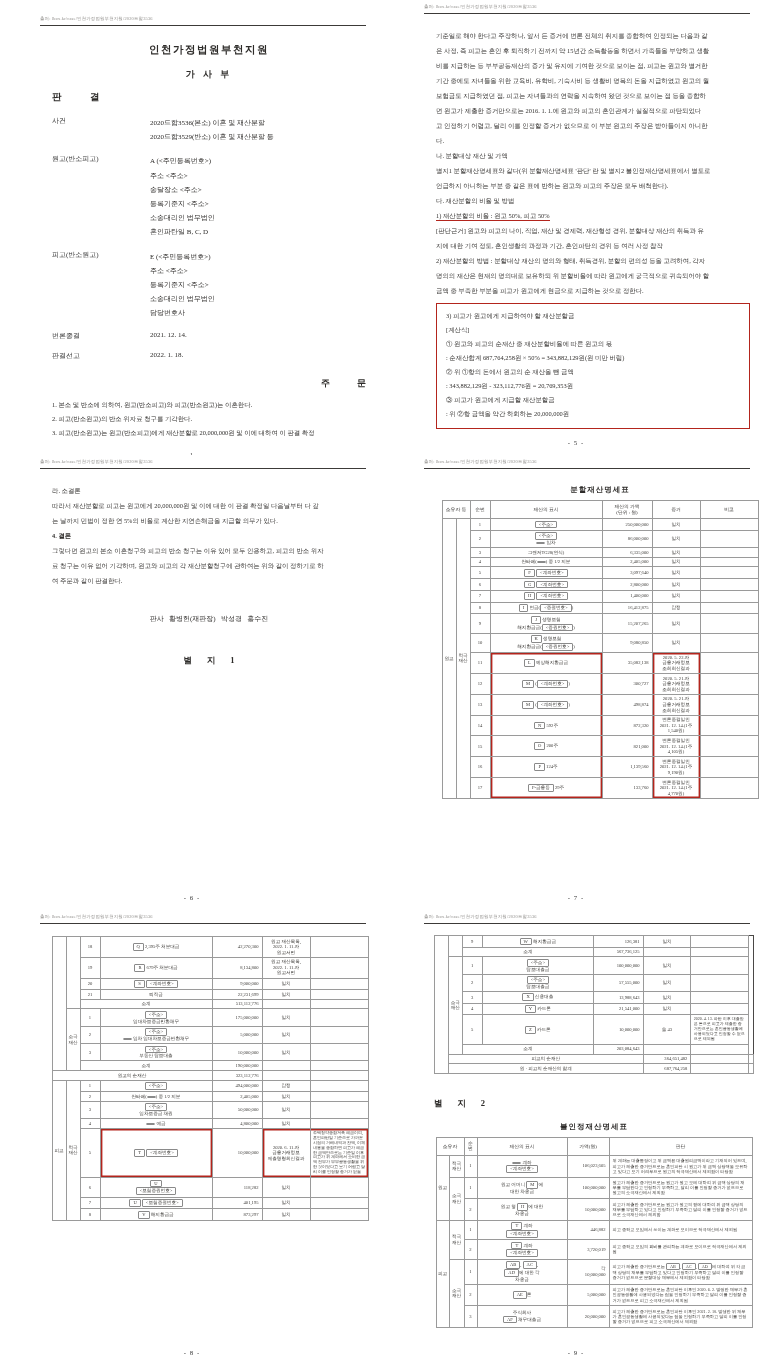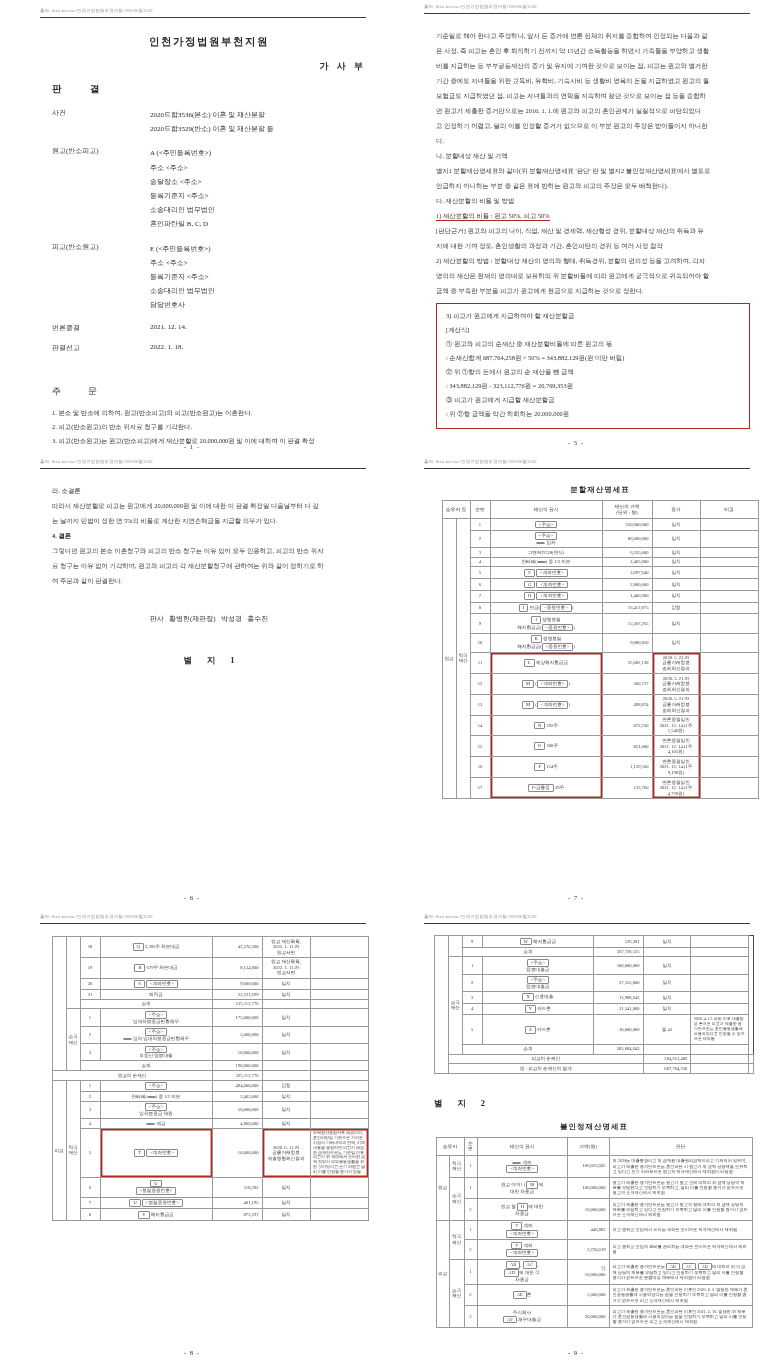--- a/index.html
+++ b/index.html
@@ -6,29 +6,29 @@
   *{box-sizing:border-box; margin:0; padding:0;}
   body{width:768px;height:1365px;background:#fff;font-family:"Liberation Serif","DejaVu Serif",serif;color:var(--ink);}
   .doc{position:relative;width:768px;height:1365px;background:#fff;overflow:hidden;}
   .sheet{position:absolute;width:384px;height:455px;background:#fff;}
   .src{position:absolute;top:4px;left:40px;right:20px;font-size:4.4px;color:#8f8d8a;letter-spacing:.2px;white-space:nowrap;overflow:hidden;}
   .rule{position:absolute;top:13px;left:40px;right:18px;border-top:1px solid #3c3a38;}
   .pnum{position:absolute;bottom:9px;left:0;right:0;text-align:center;font-size:6.8px;color:#3a3a3a;letter-spacing:1px;}
   .bodyarea{position:absolute;top:14px;left:52px;right:18px;}
   
   .court{text-align:center;font-size:10.5px;font-weight:bold;letter-spacing:1.5px;margin-top:17px;}
-  .dept{text-align:right;font-size:9px;font-weight:bold;letter-spacing:3px;margin-top:11px;}
+  .dept{text-align:center;font-size:9px;font-weight:bold;letter-spacing:3px;margin-top:11px;}
   .doctitle{text-align:left;font-size:9.5px;font-weight:bold;white-space:pre;margin-top:10px;}
   .fields{margin-top:12px;font-size:7px;}
   .frow{display:flex;margin-top:10px;}
   .flab{width:98px;flex:0 0 98px;color:#333;}
   .fval{flex:1;}
   .fval .ln,.flines .ln{line-height:14.2px;}
   .frow .ln:first-child{margin-top:0;}
-  .ordertitle{text-align:left;font-size:9px;font-weight:normal;white-space:pre;margin-top:32px;}
+  .ordertitle{text-align:right;font-size:9px;font-weight:bold;white-space:pre;margin-top:16px;}
   .orderlines{margin-top:8px;font-size:6.4px;}
   .orderlines .ln{line-height:14.2px;white-space:nowrap;}
   
   .para{font-size:6.4px;color:#33312f;}
   .para .ln{line-height:15px;white-space:nowrap;overflow:hidden;}
   .para .ln.b .t{font-weight:bold;}
   .para .ln.u .t{border-bottom:1.3px solid var(--red);padding-bottom:1px;}
   .red-frame{border:1.6px solid var(--red);margin-top:5px;padding:5px 9px 7px 9px;}
   .red-frame .ln{line-height:14px;white-space:nowrap;overflow:hidden;}
   .judges{text-align:center;font-size:7px;white-space:pre;margin-top:26px;}
@@ -51,21 +51,21 @@
   .x-lrtb{box-shadow:inset 1.4px 0 0 var(--red),inset -1.4px 0 0 var(--red),inset 0 1.4px 0 var(--red),inset 0 -1.4px 0 var(--red);}
   .x-ltb{box-shadow:inset 1.4px 0 0 var(--red),inset 0 1.4px 0 var(--red),inset 0 -1.4px 0 var(--red);}
   .x-rtb{box-shadow:inset -1.4px 0 0 var(--red),inset 0 1.4px 0 var(--red),inset 0 -1.4px 0 var(--red);}
   .rdx{display:inline-block;border:0.6px solid #8a8a8a;min-width:9px;padding:0 3px;line-height:1.25;text-align:center;background:#fff;border-radius:1px;}
 </style>
 </head>
 <body>
 
 <div class="doc">
 
-  <section class="sheet" style="left:0;top:4px">
+  <section class="sheet" style="left:0;top:12px">
     <div class="src">출처: lbox.kr/case/인천가정법원부천지원/2020드합3536</div>
     <div class="rule"></div>
     <div class="bodyarea">
       <div class="court">인천가정법원부천지원</div>
       <div class="dept">가 사 부</div>
       <div class="doctitle">판            결</div>
       <div class="fields">
         <div class="frow">
           <div class="flab">사건</div>
           <div class="fval flines">

